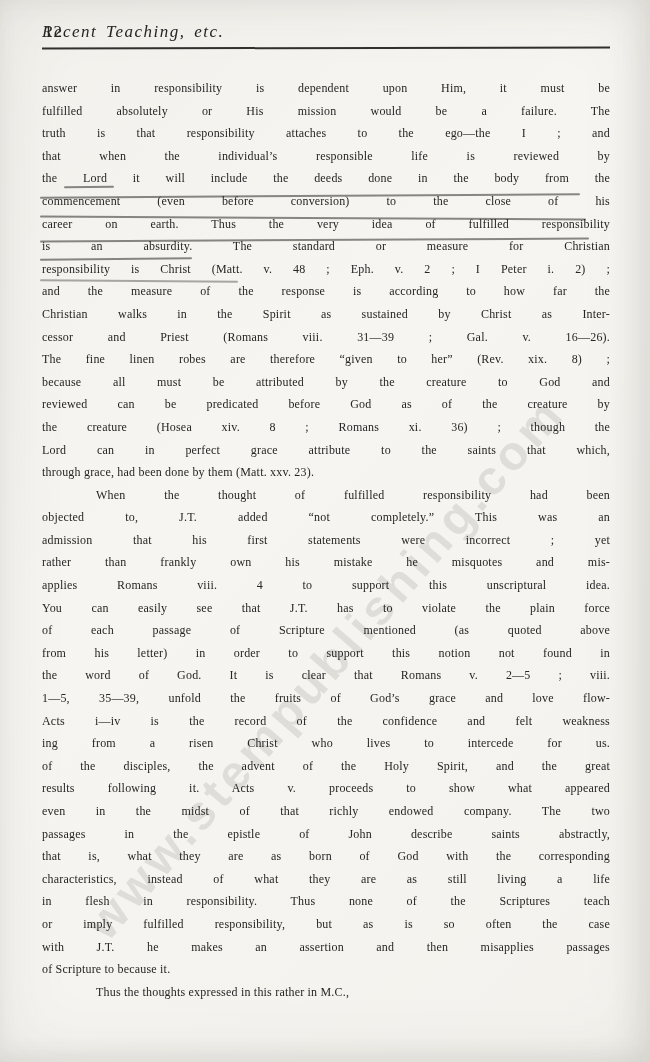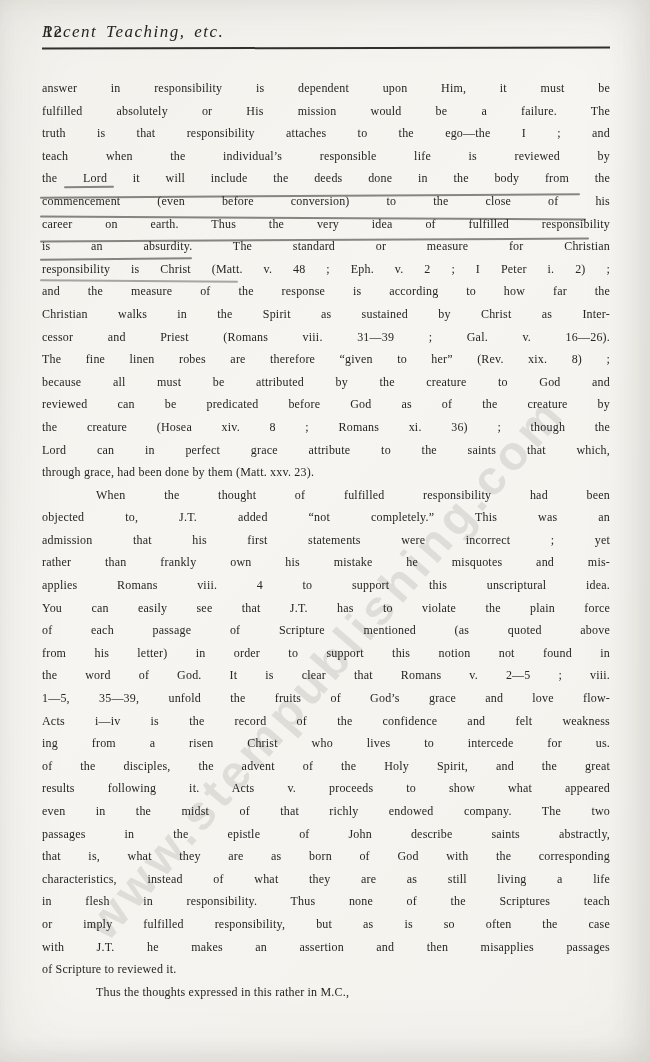--- a/index.html
+++ b/index.html
@@ -115,21 +115,21 @@
     <span class="page-number">12</span>
     <span class="running-title">Recent Teaching, etc.</span>
   </div>
 
   <div class="header-rule"></div>
 
   <div class="body-text">
       <div class="line">answer in responsibility is dependent upon Him, it must be</div>
       <div class="line">fulfilled absolutely or His mission would be a failure. The</div>
       <div class="line">truth is that responsibility attaches to the ego—the I ; and</div>
-      <div class="line">teach when the individual’s responsible life is reviewed by</div>
+      <div class="line">that when the individual’s responsible life is reviewed by</div>
       <div class="line">the Lord it will include the deeds done in the body from the</div>
       <div class="line">commencement (even before conversion) to the close of his</div>
       <div class="line">career on earth. Thus the very idea of fulfilled responsibility</div>
       <div class="line">is an absurdity. The standard or measure for Christian</div>
       <div class="line">responsibility is Christ (Matt. v. 48 ; Eph. v. 2 ; I Peter i. 2) ;</div>
       <div class="line">and the measure of the response is according to how far the</div>
       <div class="line">Christian walks in the Spirit as sustained by Christ as Inter-</div>
       <div class="line">cessor and Priest (Romans viii. 31—39 ; Gal. v. 16—26).</div>
       <div class="line">The fine linen robes are therefore “given to her” (Rev. xix. 8) ;</div>
       <div class="line">because all must be attributed by the creature to God and</div>
@@ -151,21 +151,21 @@
       <div class="line">ing from a risen Christ who lives to intercede for us.</div>
       <div class="line">of the disciples, the advent of the Holy Spirit, and the great</div>
       <div class="line">results following it. Acts v. proceeds to show what appeared</div>
       <div class="line">even in the midst of that richly endowed company. The two</div>
       <div class="line">passages in the epistle of John describe saints abstractly,</div>
       <div class="line">that is, what they are as born of God with the corresponding</div>
       <div class="line">characteristics, instead of what they are as still living a life</div>
       <div class="line">in flesh in responsibility. Thus none of the Scriptures teach</div>
       <div class="line">or imply fulfilled responsibility, but as is so often the case</div>
       <div class="line">with J.T. he makes an assertion and then misapplies passages</div>
-      <div class="line last">of Scripture to reviewed it.</div>
+      <div class="line last">of Scripture to because it.</div>
       <div class="line last indent">Thus the thoughts expressed in this rather in M.C.,</div>
     </div>
 
   <div class="pencil-mark pm-1"></div>
   <div class="pencil-mark pm-2"></div>
   <div class="pencil-mark pm-3"></div>
   <div class="pencil-mark pm-4"></div>
   <div class="pencil-mark pm-5"></div>
   <div class="pencil-mark pm-6"></div>
 

